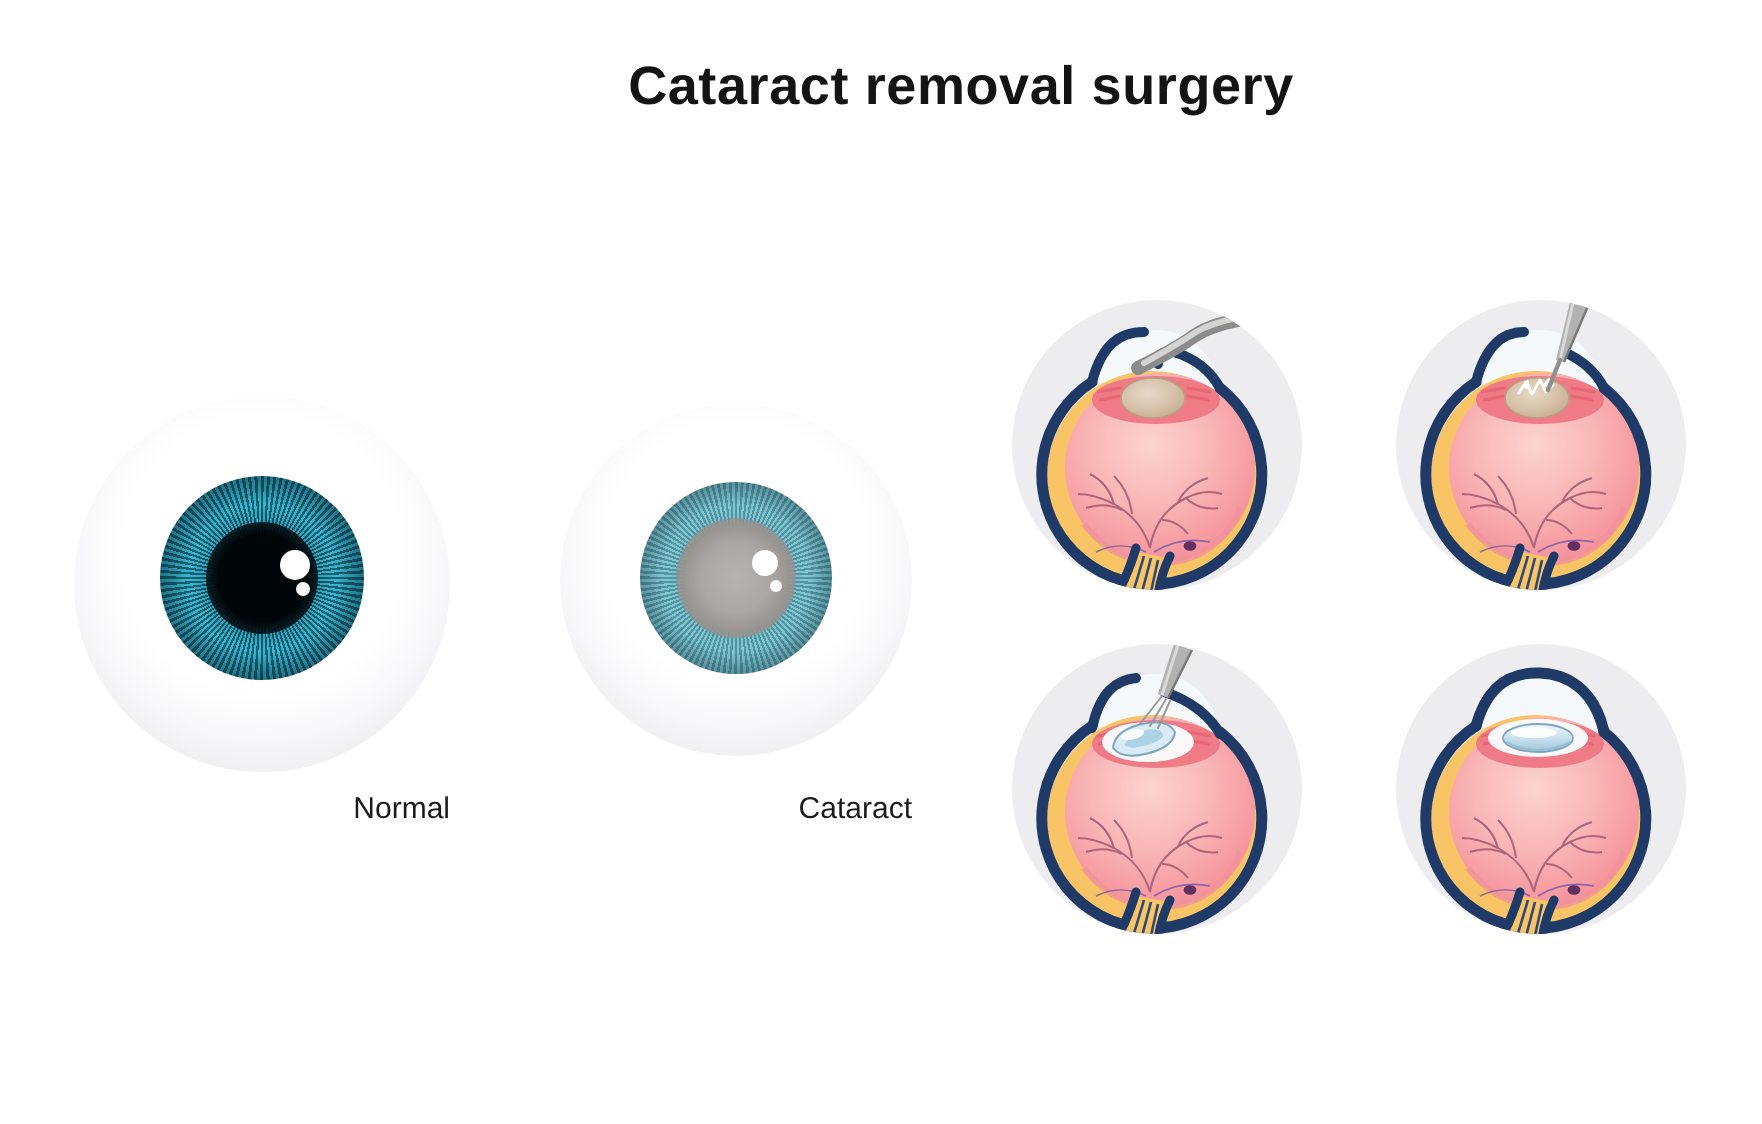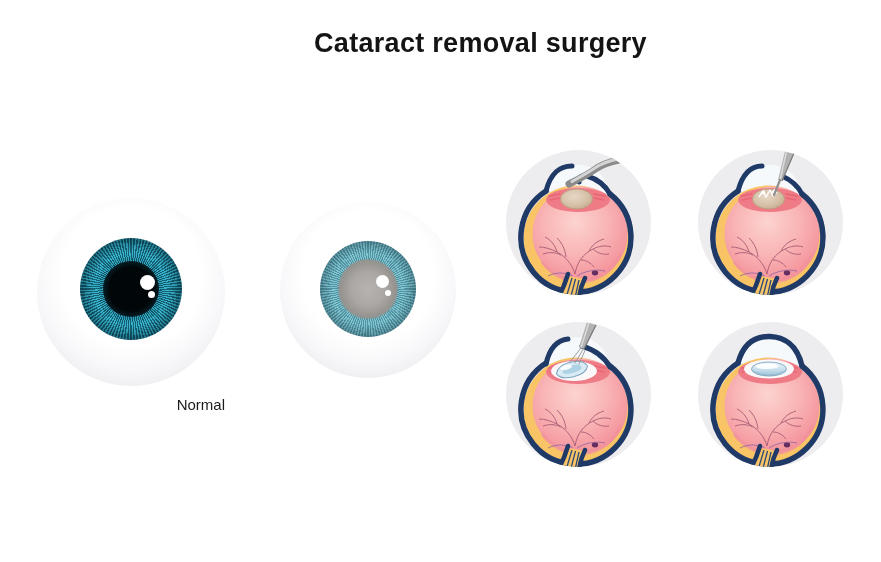--- a/index.html
+++ b/index.html
@@ -121,20 +121,21 @@
 
   <figure class="eye-front" id="eye-cataract">
     <div class="sphere">
       <div class="iris iris-cataract">
         <div class="pupil pupil-cataract"></div>
       </div>
       <div class="hl hl-big"></div>
       <div class="hl hl-small"></div>
     </div>
   </figure>
+  <div class="caption" id="caption-cataract">Cataract</div>
 
   <div class="step" id="step-1">
     <svg viewBox="0 0 145 145">
       <use href="#eyeBase"></use>
       <ellipse cx="70.5" cy="49" rx="16" ry="10" fill="url(#tanG)" stroke="#b79f82" stroke-width="0.8"></ellipse>
       <path d="M 40,41 C 45,22 54,16 66,16" stroke="#1f3a66" stroke-width="5" fill="none" stroke-linecap="round"></path>
       <path d="M 73,32 C 71,28 76,25 81,26 C 91,29 99,35 104,44" stroke="#1f3a66" stroke-width="5" fill="none" stroke-linecap="round"></path>
       <g>
         <path d="M 113,10 C 103,12 97,14 91,18 C 83,24 73,29 63,34" stroke="#8b8b8b" stroke-width="7" fill="none" stroke-linecap="round"></path>
         <path d="M 112,9 C 103,11 97,13 92,16 C 84,21.5 75,26.5 66,31.5" stroke="#d4d4d4" stroke-width="3" fill="none" stroke-linecap="round"></path>

